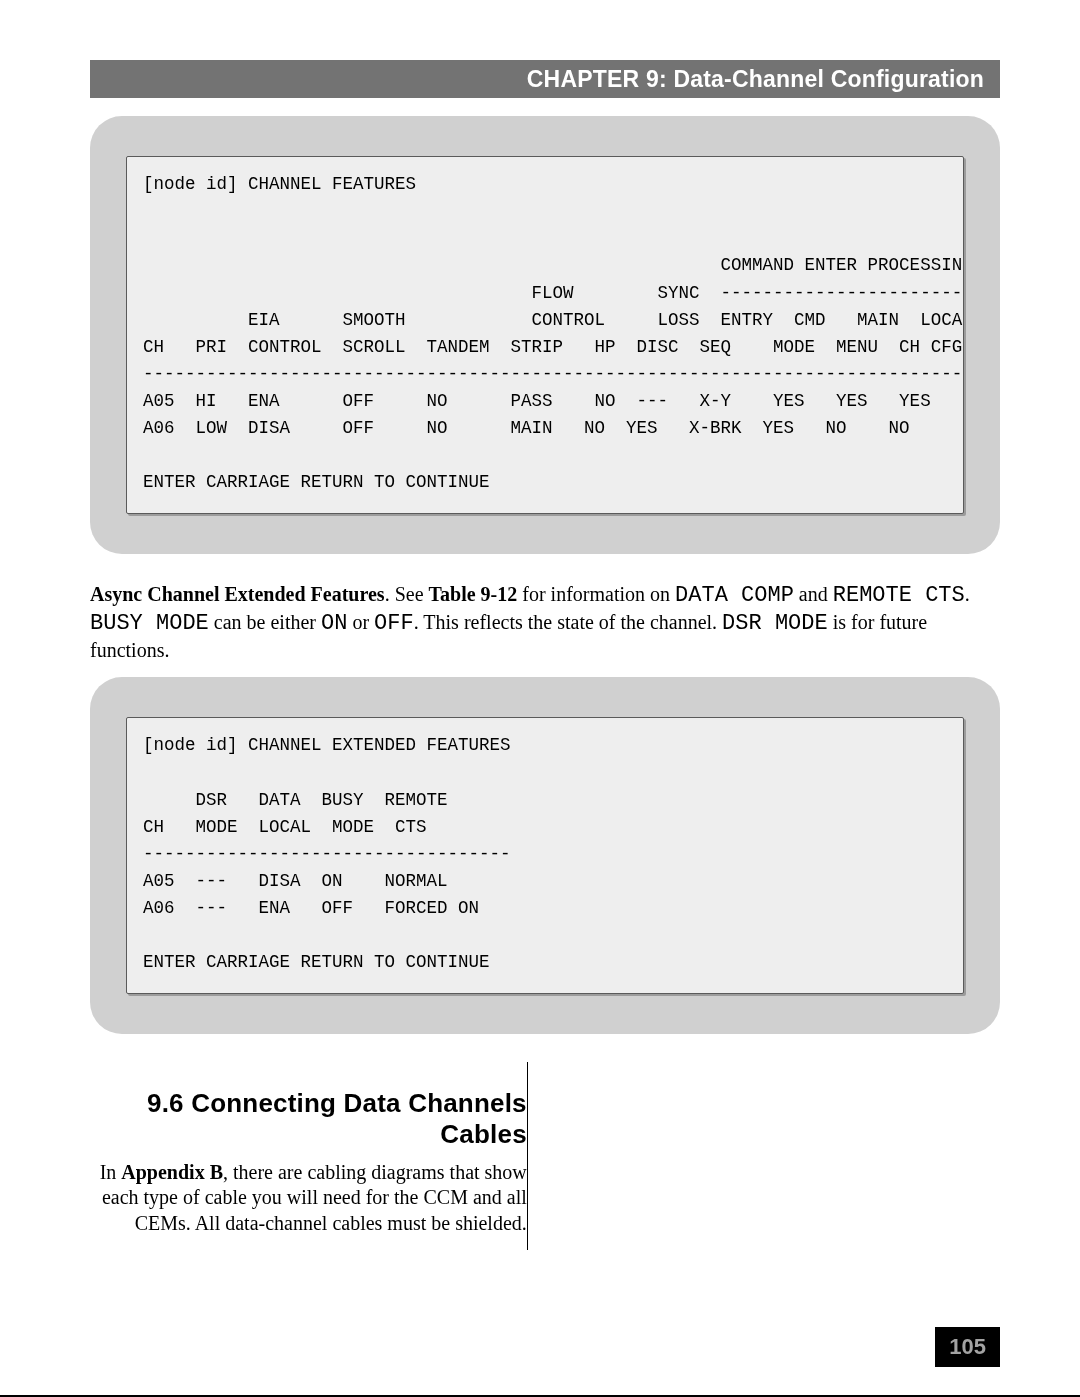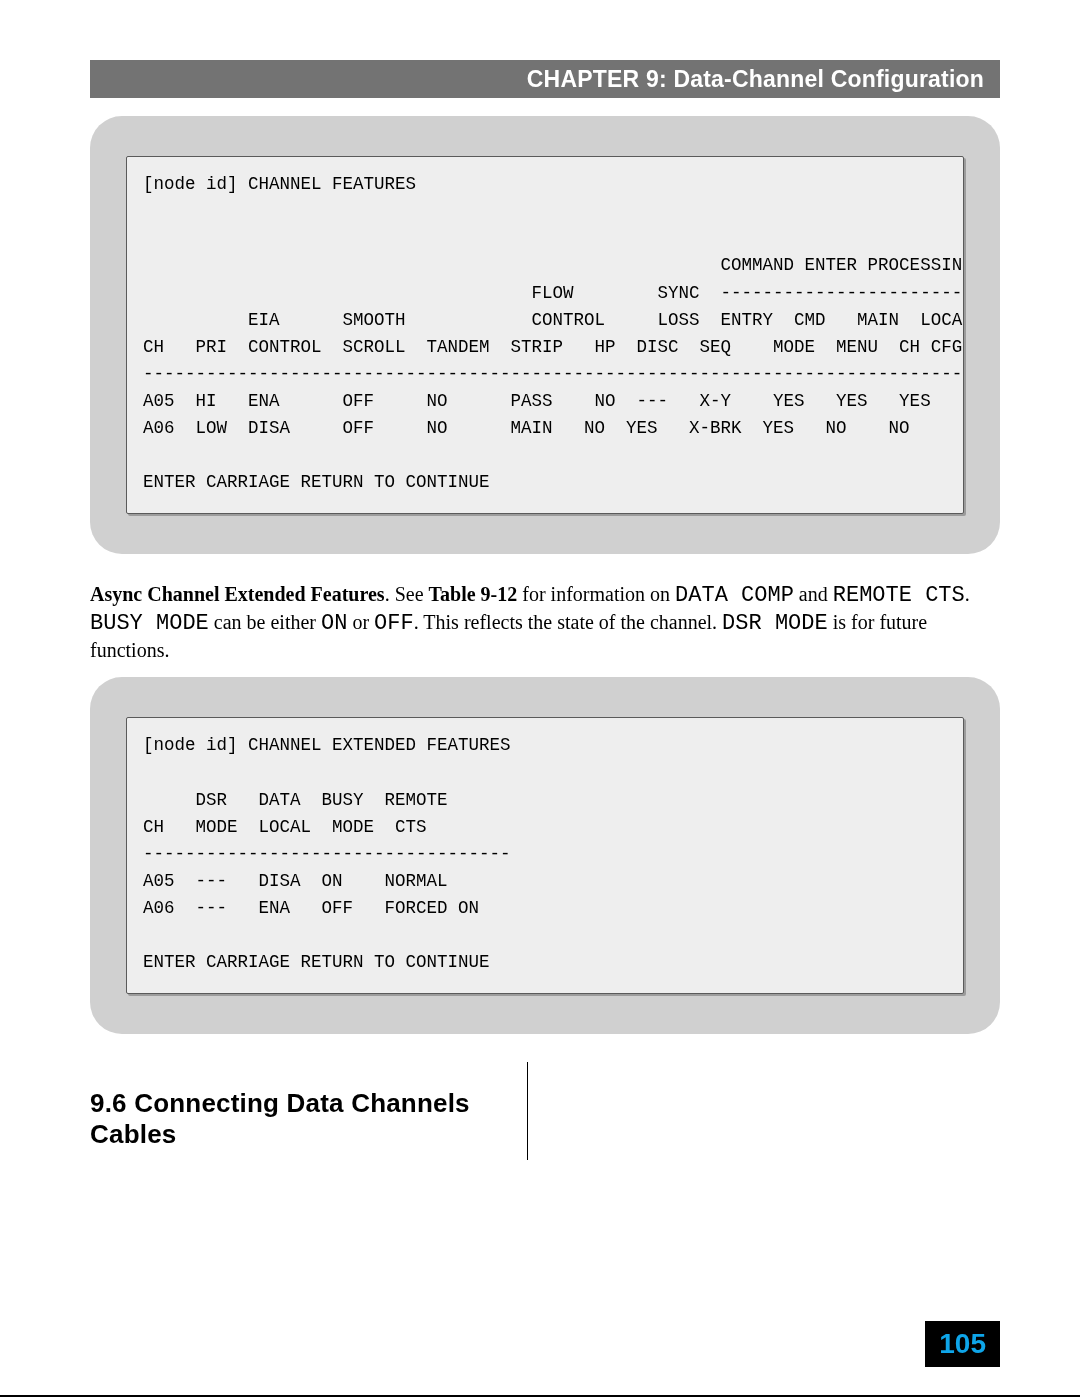--- a/index.html
+++ b/index.html
@@ -77,40 +77,41 @@
   .section-heading {
     font-family: "Arial Narrow", Arial, Helvetica, sans-serif;
     font-stretch: condensed;
     font-weight: 700;
     font-size: 26px;
     margin: 26px 0 10px 0;
     letter-spacing: 0.2px;
   }
   .columns {
     display: flex;
+    text-align: right;
   }
   .col-left {
     flex: 0 0 48%;
   }
   .col-divider {
     width: 0;
     border-left: 1.5px solid #000;
   }
   .col-right {
     flex: 1;
   }
   .page-number-box {
     position: absolute;
     right: 80px;
     bottom: 28px;
     background: #000;
-    color: #0ea5e9;
+    color: #a3a3a3;
     font-family: Arial, Helvetica, sans-serif;
     font-weight: 700;
-    font-size: 28px;
+    font-size: 22px;
     padding: 7px 14px;
   }
 </style>
 </head>
 <body>
 
 <div class="page">
 
   <div class="chapter-bar">
     <span>CHAPTER 9: Data-Channel Configuration</span>
@@ -144,20 +145,23 @@
 <span>-----------------------------------</span>
 <span>A05  ---   DISA  ON    NORMAL</span>
 <span>A06  ---   ENA   OFF   FORCED ON</span>
 
 <span>ENTER CARRIAGE RETURN TO CONTINUE</span></div>
   </div>
 
   <div class="columns">
     <div class="col-left">
       <div class="section-heading">9.6  Connecting Data Channels Cables</div>
+      <p class="body-text" style="margin-top:6px;">
+        <span>In </span><span class="bold">Appendix B</span><span>, there are cabling diagrams that show each type of cable you will need for the CCM and all CEMs. All data-channel cables must be shielded.</span>
+      </p>
     </div>
     <div class="col-divider"></div>
     <div class="col-right"></div>
   </div>
 
   <div class="page-number-box">
     <span>105</span>
   </div>
 
 </div>

